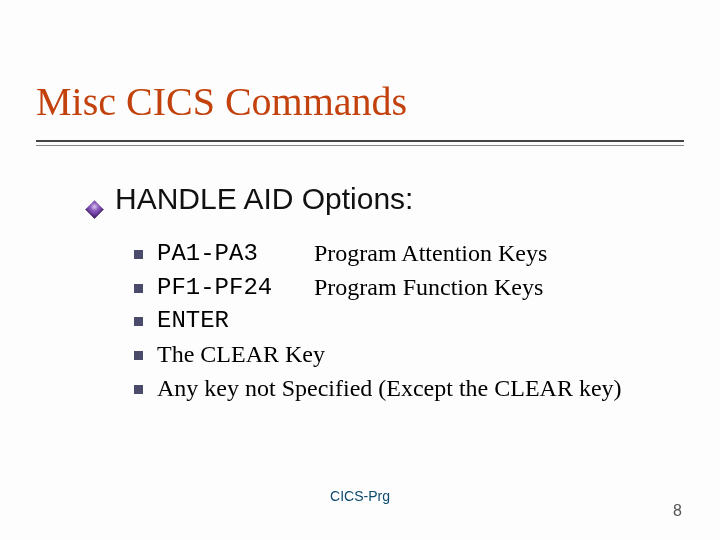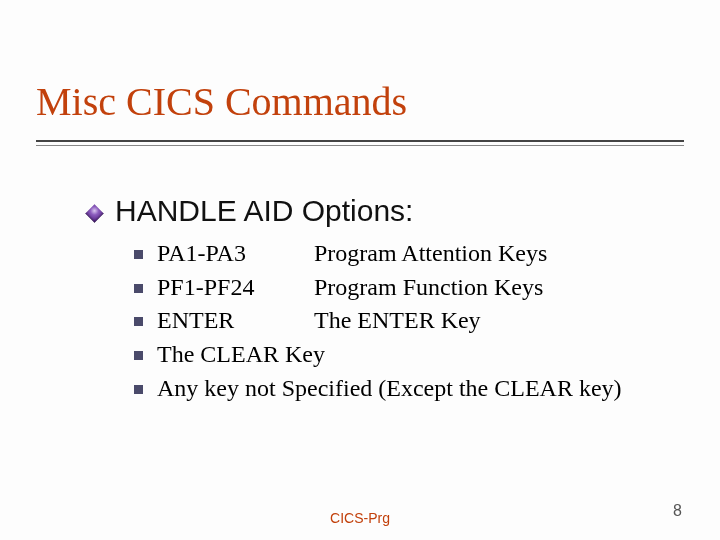--- a/index.html
+++ b/index.html
@@ -42,23 +42,23 @@
     position: absolute;
     left: 0;
     top: 3px;
     width: 648px;
     height: 0;
     border-top: 1px solid #888;
   }
   .subtitle-row {
     position: absolute;
     left: 88px;
-    top: 194px;
+    top: 182px;
     display: flex;
-    align-items: center;
+    align-items: flex-end;
   }
   .diamond {
     width: 13px;
     height: 13px;
     transform: rotate(45deg);
     margin-right: 14px;
     margin-top: 4px;
     background: radial-gradient(circle at 35% 35%, #d9c6ef 0%, #8b5bbd 35%, #4a1a7a 100%);
     box-shadow: inset -1px -1px 2px rgba(0,0,0,0.3);
   }
@@ -83,35 +83,35 @@
     width: 9px;
     height: 9px;
     background: #4a4a6a;
     margin-top: 12px;
     margin-right: 14px;
     flex: 0 0 auto;
   }
   .col-key {
     width: 157px;
     font-size: 24px;
-    font-family: Liberation Serif, serif;
+    font-family: Liberation Mono, monospace;
     flex: 0 0 auto;
   }
   .col-desc {
     font-size: 24px;
     font-family: Liberation Serif, serif;
   }
   .footer-label {
     position: absolute;
     left: 0;
     right: 0;
-    bottom: 14px;
+    bottom: 36px;
     text-align: center;
     font-size: 14px;
-    color: #c2410c;
+    color: #0c4a6e;
     font-family: Tahoma, Verdana, sans-serif;
   }
   .page-num {
     position: absolute;
     right: 38px;
     bottom: 20px;
     font-size: 16px;
     color: #555;
     font-family: Tahoma, Verdana, sans-serif;
   }
@@ -136,21 +136,20 @@
       <div class="col-desc">Program Attention Keys</div>
     </div>
     <div class="item-row">
       <div class="sq"></div>
       <div class="col-key">PF1-PF24</div>
       <div class="col-desc">Program Function Keys</div>
     </div>
     <div class="item-row">
       <div class="sq"></div>
       <div class="col-key">ENTER</div>
-      <div class="col-desc">The ENTER Key</div>
     </div>
     <div class="item-row">
       <div class="sq"></div>
       <div class="col-desc">The CLEAR Key</div>
     </div>
     <div class="item-row">
       <div class="sq"></div>
       <div class="col-desc">Any key not Specified (Except the CLEAR key)</div>
     </div>
   </div>

